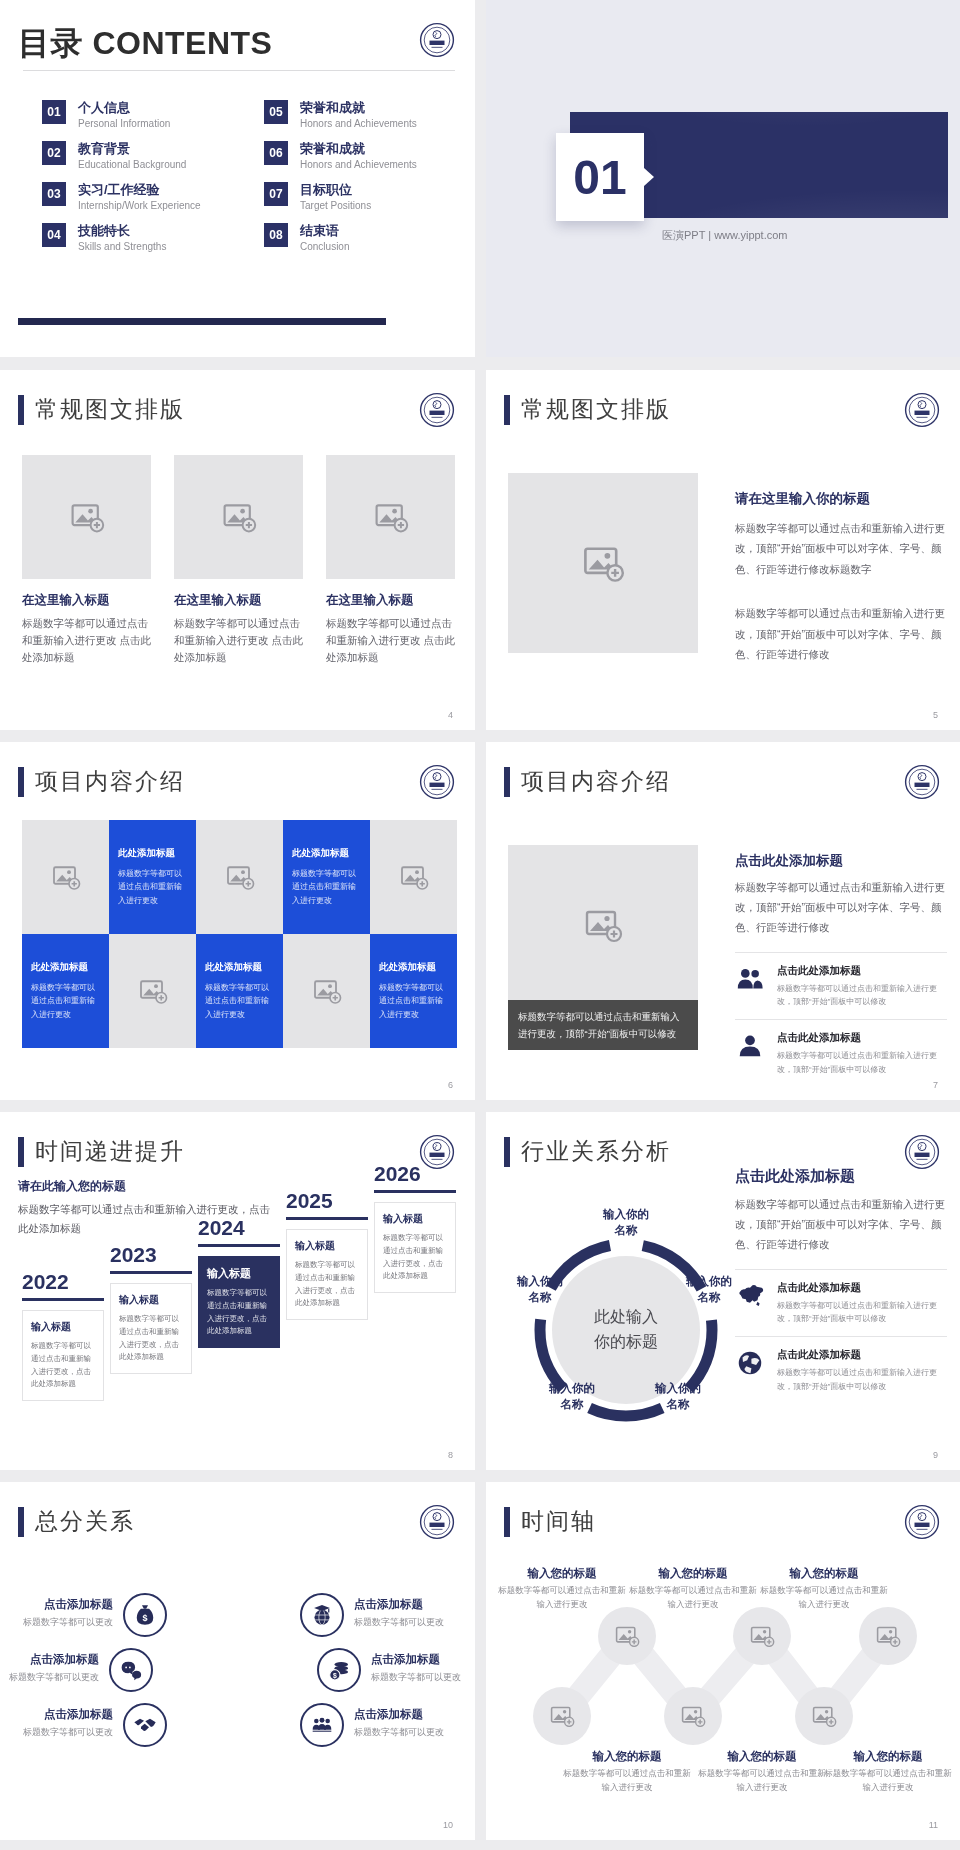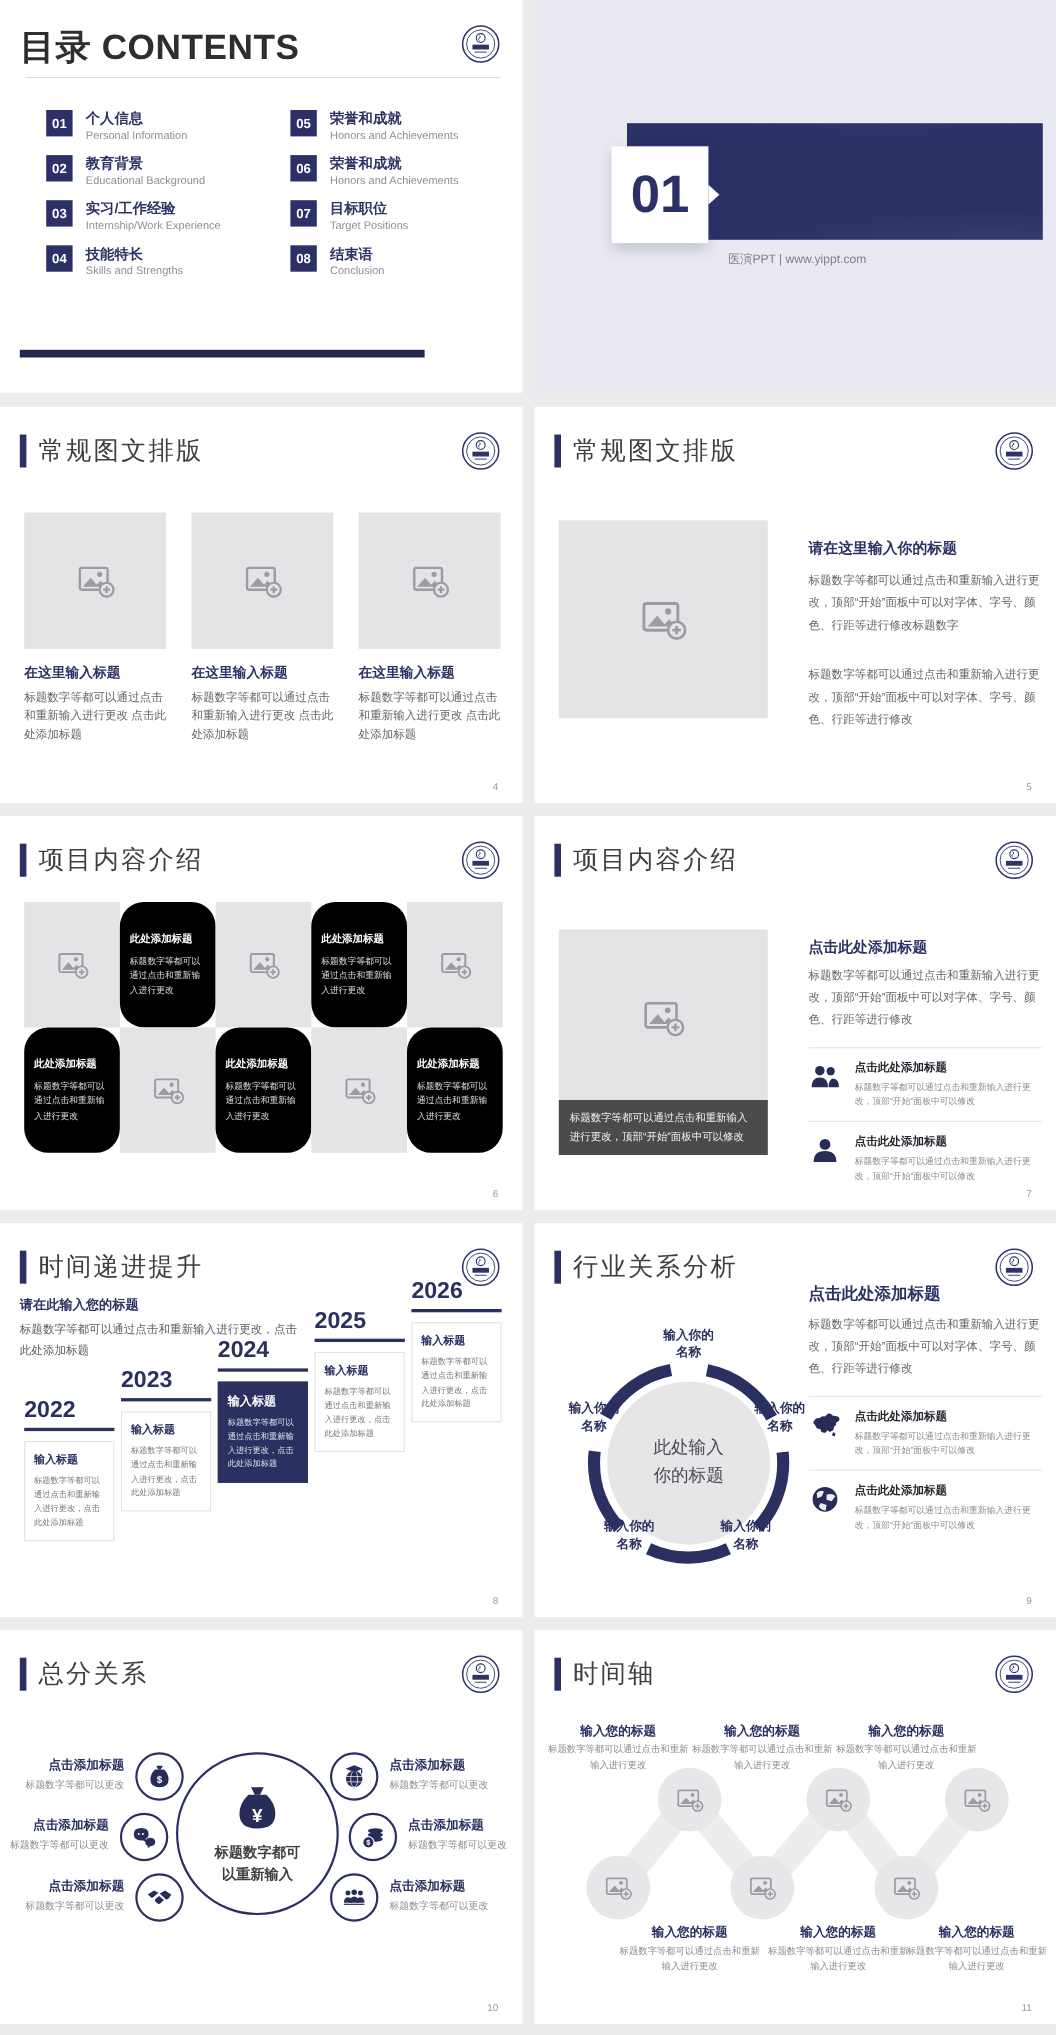--- a/index.html
+++ b/index.html
@@ -41,35 +41,35 @@
     radial-gradient(90% 80% at 62% -30%, rgba(255,255,255,.07), transparent 55%),
     #2b3166;}
   .sec-num{position:absolute;left:70px;top:133px;width:88px;height:88px;background:#fff;box-shadow:0 5px 12px rgba(40,46,90,.22);display:flex;align-items:center;justify-content:center;z-index:2;}
   .sec-num span{font-size:48px;font-weight:bold;color:#2b3166;}
   .sec-arrow{position:absolute;left:88px;top:35px;width:0;height:0;border-top:9px solid transparent;border-bottom:9px solid transparent;border-left:10px solid #fff;}
   .sec-titles{position:absolute;left:176px;top:136px;z-index:2;}
   .sec-zh{font-size:23px;font-weight:bold;color:#fff;letter-spacing:2px;}
   .sec-en{font-size:15px;color:rgba(255,255,255,.9);margin-top:10px;}
   .sec-brand{position:absolute;left:176px;top:228px;font-size:11px;color:#7d7d86;}
   
-  .cards3{position:absolute;left:22px;top:96px;display:flex;gap:23px;}
+  .cards3{position:absolute;left:22px;top:85px;display:flex;gap:23px;}
   .card3{width:129px;}
   .card3 .ph{height:124px;}
   .card3 h4{margin-top:13px;font-size:12.5px;color:#2c3263;}
   .card3 p{margin-top:6px;font-size:10.5px;color:#63636b;line-height:1.6;}
   
   .s5-ph{position:absolute;left:22px;top:103px;width:190px;height:180px;}
   .s5-col{position:absolute;left:249px;top:120px;width:212px;}
   .s5-col h3,.s7-col h3{font-size:13.5px;font-weight:bold;color:#2c3263;}
   .s5-col p{margin-top:10px;font-size:10.5px;color:#63636b;line-height:1.95;}
   .s5-col p + p{margin-top:24px;}
   
   .checker{position:absolute;left:22px;top:78px;width:435px;height:228px;display:grid;grid-template-columns:repeat(5,1fr);grid-template-rows:1fr 1fr;}
   .cell.img{background:#e4e4e6;display:flex;align-items:center;justify-content:center;}
-  .cell.navy{background:#000000;display:flex;flex-direction:column;justify-content:center;padding:0 9px;border-radius:22px;}
+  .cell.navy{background:#1d4ed8;display:flex;flex-direction:column;justify-content:center;padding:0 9px;}
   .cell.navy h5{font-size:9.5px;color:#fff;margin-bottom:7px;}
   .cell.navy p{font-size:8px;line-height:1.7;color:rgba(255,255,255,.85);}
   
   .s7-ph{position:absolute;left:22px;top:103px;width:190px;height:205px;align-items:flex-start;padding-top:60px;}
   .s7-cap{position:absolute;left:0;bottom:0;width:100%;background:#4b4b4b;padding:8px 10px;}
   .s7-cap p{font-size:9.5px;color:#f2f2f2;line-height:1.8;}
   .s7-col{position:absolute;left:249px;top:110px;width:212px;}
   .s7-col>p{margin-top:8px;font-size:10.5px;color:#63636b;line-height:1.9;}
   .mini-list{margin-top:14px;}
   .mini-item{border-top:1px solid #e4e4e6;padding:11px 0 10px;display:flex;gap:12px;align-items:flex-start;}
@@ -577,26 +577,20 @@
 <section class="slide" id="s10">
   <div class="sl-head">
       <span class="sl-bar"></span>
       <h2 class="sl-title">总分关系</h2>
     </div>
   <span class="logo">
       <svg>
         <use href="#i-logo"></use>
       </svg>
     </span>
-  <div class="hub">
-    <svg>
-        <use href="#i-bagyen"></use>
-      </svg>
-    <span>标题数字都可以重新输入</span>
-  </div>
   <div class="spoke sp-l1">
       <svg>
         <use href="#i-bagusd"></use>
       </svg>
     </div>
   <div class="spoke sp-l2">
       <svg>
         <use href="#i-chat"></use>
       </svg>
     </div>

